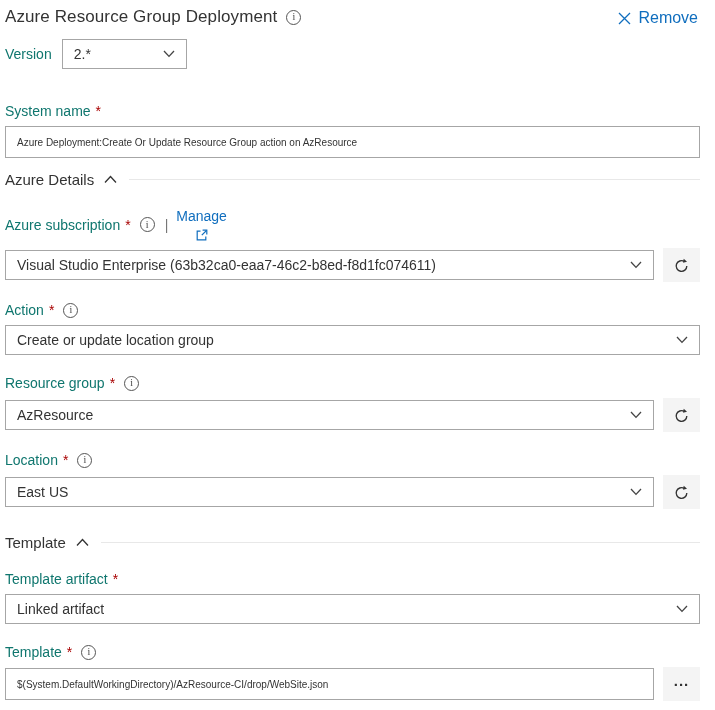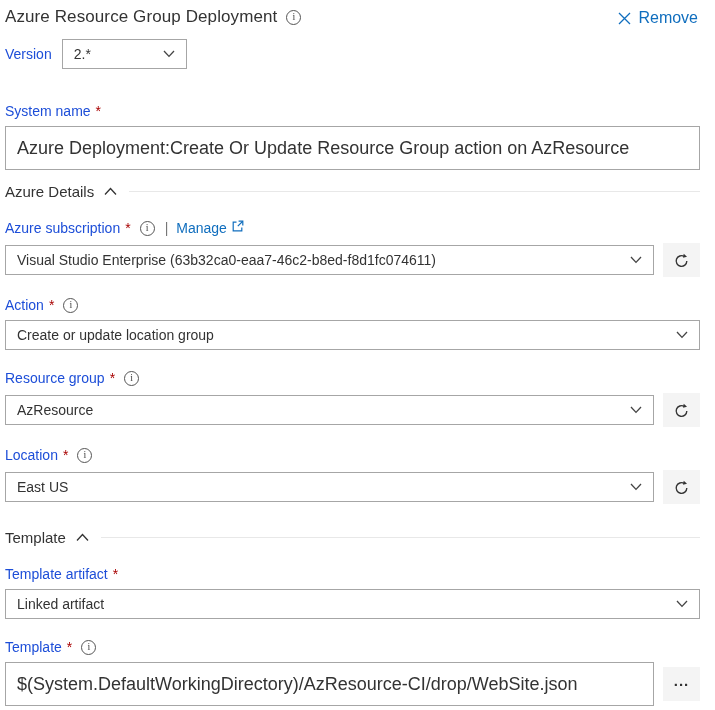--- a/index.html
+++ b/index.html
@@ -31,29 +31,29 @@
     height:30px; border:1px solid #a6a6a6; background:#fff;
     display:flex; align-items:center; justify-content:space-between;
     padding:0 11px; font-size:14px; color:#333; cursor:pointer;
   }
   .version-combo { width:125px; }
 
   
   .field { margin-top:20px; }
   .field-dn { margin-top:34px; }
   .field-label { display:flex; align-items:center; font-size:14px; margin-bottom:7px; }
-  .label-txt { color:#1d4ed8; }
+  .label-txt { color:#0f766e; }
   .required { color:#a80000; margin-left:5px; }
   .field-label .info-icon { margin-left:9px; }
   .sep { color:#777; margin:0 8px 0 10px; }
-  .manage-link { display:inline-flex; gap:5px; color:#106ebe; text-decoration:none; cursor:pointer; }
+  .manage-link { display:inline-flex; align-items:center; gap:5px; color:#106ebe; text-decoration:none; cursor:pointer;flex-direction:column; }
 
   .text-input {
-    width:100%; height:44px; border:1px solid #a6a6a6; background:#fff;
-    font-family:inherit; font-size:18px; color:#333; padding:0 11px; outline:none;
+    width:100%; height:32px; border:1px solid #a6a6a6; background:#fff;
+    font-family:inherit; font-size:10px; color:#333; padding:0 11px; outline:none;
   }
   .input-row { display:flex; align-items:center; gap:9px; }
   .input-row .combo, .input-row .text-input { flex:1; min-width:0; }
   .combo .combo-value { overflow:hidden; white-space:nowrap; text-overflow:ellipsis; }
   .icon-button {
     width:37px; height:34px; flex:none; background:#f4f4f4; border:none;
     display:flex; align-items:center; justify-content:center; cursor:pointer;
   }
   .ellipsis-label { font-size:15px; font-weight:700; color:#333; letter-spacing:1px; line-height:1; transform:translateY(-4px); }
 

